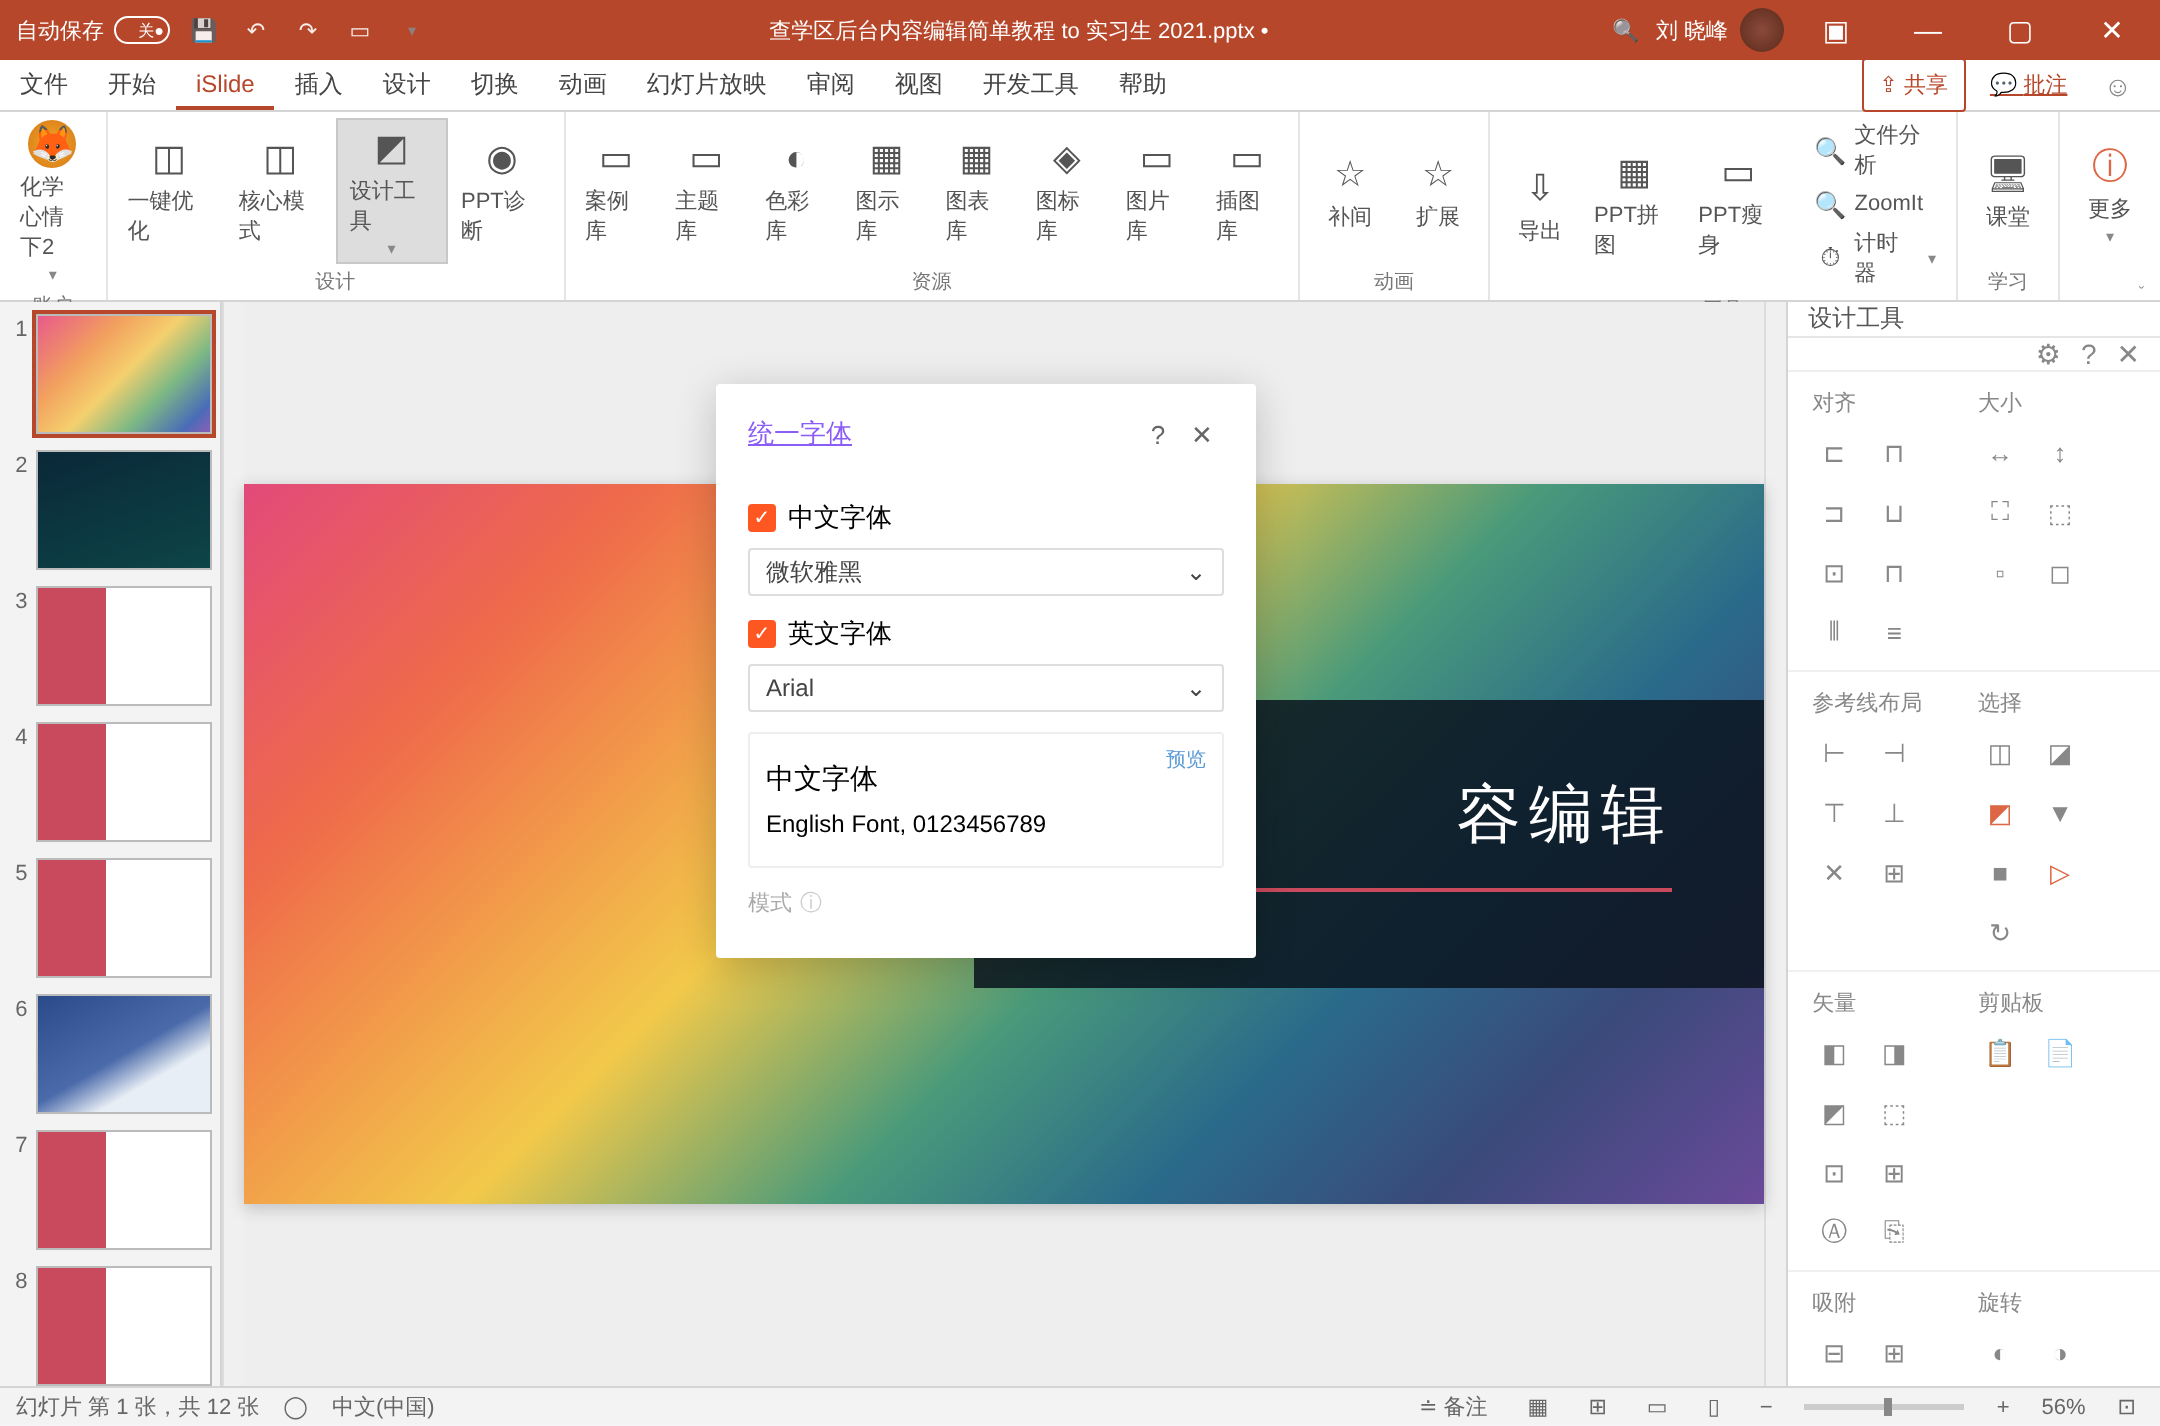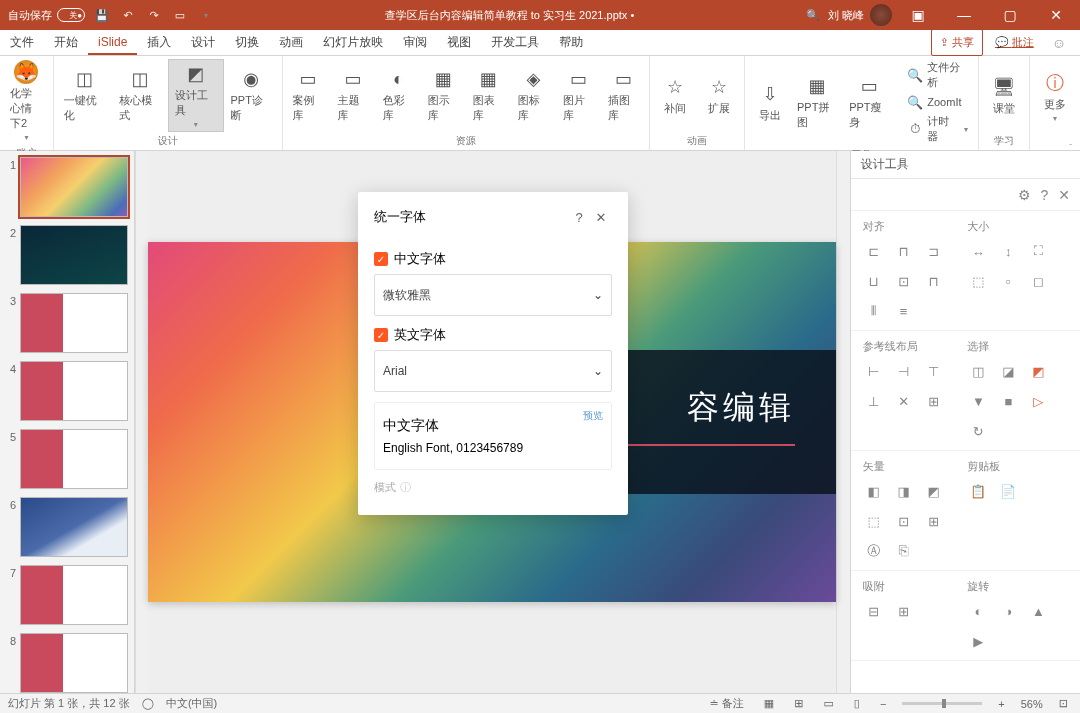--- a/index.html
+++ b/index.html
@@ -42,42 +42,42 @@
 .panel-caret { font-size:8px; color:#888; align-self:flex-end; padding:0 4px 2px 0; cursor:pointer;}
 
 
 .main { position:absolute; top:151px; bottom:20px; left:0; right:0; display:flex; }
 .thumb-panel { width:140px; background:#f3f3f3; border-right:1px solid #d4d4d4; overflow-y:auto; padding:6px 4px;}
 .thumb-row { display:flex; gap:4px; margin-bottom:8px;}
 .thumb-num { width:12px; font-size:11px; color:#666; text-align:right; padding-top:2px;}
 .thumb { width:108px; height:60px; border:1px solid #bbb; background:#fff; position:relative; overflow:hidden;}
 .thumb.sel { outline:2px solid #b7472a;}
 .canvas-area { flex:1; background:#eee; display:flex; align-items:center; justify-content:center; position:relative;}
-.slide { width:688px; height:360px; background:#14532d; position:relative; box-shadow:0 2px 8px rgba(0,0,0,.2);}
+.slide { width:760px; height:360px; background:#14532d; position:relative; box-shadow:0 2px 8px rgba(0,0,0,.2);}
 .design-panel { width:240px; background:#fff; border-left:1px solid #d4d4d4; display:flex; flex-direction:column; font-size:12px;}
 .dp-header { height:28px; border-bottom:1px solid #e5e5e5; display:flex; align-items:center; padding:0 10px; color:#555;}
 .dp-tools { height:32px; display:flex; align-items:center; justify-content:flex-end; gap:10px; padding:0 10px; border-bottom:1px solid #eee;}
 .dp-tools span { cursor:pointer; color:#888; font-size:14px;}
 .dp-section { padding:8px 12px; border-bottom:1px solid #f0f0f0;}
 .dp-row { display:flex; gap:4px;}
 .dp-half { width:50%;}
 .dp-title { font-size:11px; color:#888; margin-bottom:6px;}
 .dp-grid { display:flex; flex-wrap:wrap; gap:8px;}
 .dp-icon { width:22px; height:22px; display:flex; align-items:center; justify-content:center; color:#888; cursor:pointer; font-size:13px;}
 .dp-icon.red { color:#d64;}
 
 
 .dialog { position:absolute; left:358px; top:192px; width:270px; background:#fff; box-shadow:0 4px 20px rgba(0,0,0,.2); border-radius:2px; z-index:100; font-size:13px;}
 .dlg-header { display:flex; align-items:center; padding:14px 16px 10px; }
-.dlg-title { flex:1; font-weight:500; color:#000000;}
+.dlg-title { flex:1; font-weight:500; color:#8b5cf6;text-decoration:underline;}
 .dlg-hbtn { width:22px; height:22px; display:flex; align-items:center; justify-content:center; cursor:pointer; color:#666;}
 .dlg-body { padding:6px 16px 14px;}
 .dlg-check-row { display:flex; align-items:center; gap:6px; margin:6px 0;}
 .checkbox { width:14px; height:14px; background:#ff5722; border-radius:2px; display:flex; align-items:center; justify-content:center; color:#fff; font-size:10px;}
-.combo { width:100%; height:42px; border:1px solid #ddd; border-radius:2px; display:flex; align-items:center; padding:0 8px; margin:4px 0 10px; justify-content:space-between; cursor:pointer; font-size:12px; color:#444;}
+.combo { width:100%; height:24px; border:1px solid #ddd; border-radius:2px; display:flex; align-items:center; padding:0 8px; margin:4px 0 10px; justify-content:space-between; cursor:pointer; font-size:12px; color:#444;}
 .preview-box { border:1px solid #eee; border-radius:2px; padding:14px 8px; text-align:left; position:relative; margin:4px 0;}
 .preview-tag { position:absolute; top:6px; right:8px; font-size:10px; color:#5b9bd5;}
 .mode-label { font-size:11px; color:#aaa; margin:10px 0 6px; display:flex; align-items:center; gap:4px;}
 .radio-row { display:flex; gap:12px; font-size:11px; color:#555;}
 .radio { width:12px; height:12px; border:1px solid #bbb; border-radius:50%; display:inline-flex; align-items:center; justify-content:center;}
 .radio.sel { border-color:#ff5722;}
 .radio.sel::after { content:""; width:6px; height:6px; background:#ff5722; border-radius:50%;}
 .radio-item { display:flex; align-items:center; gap:4px; cursor:pointer;}
 .radio-item.sel { color:#ff5722;}
 .dlg-footer { display:flex; justify-content:flex-end; padding:10px 0 0;}

